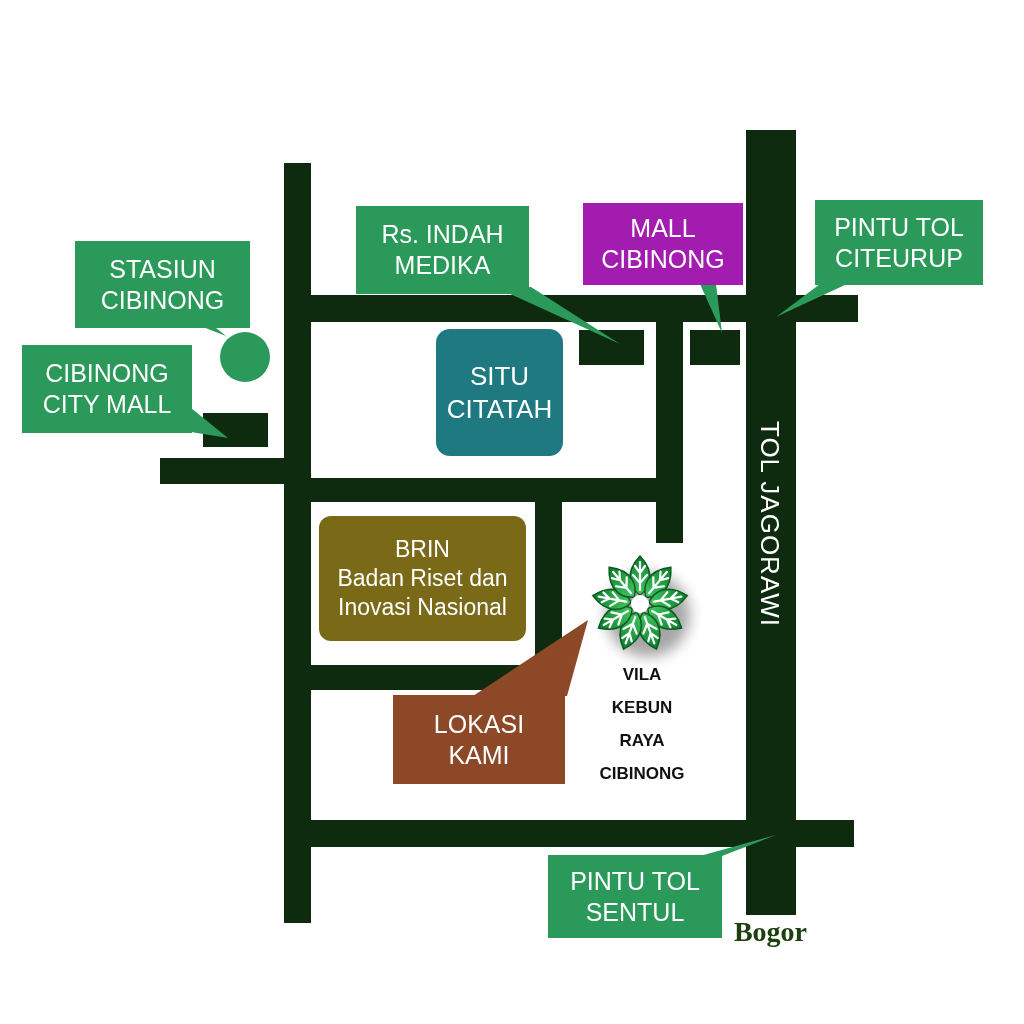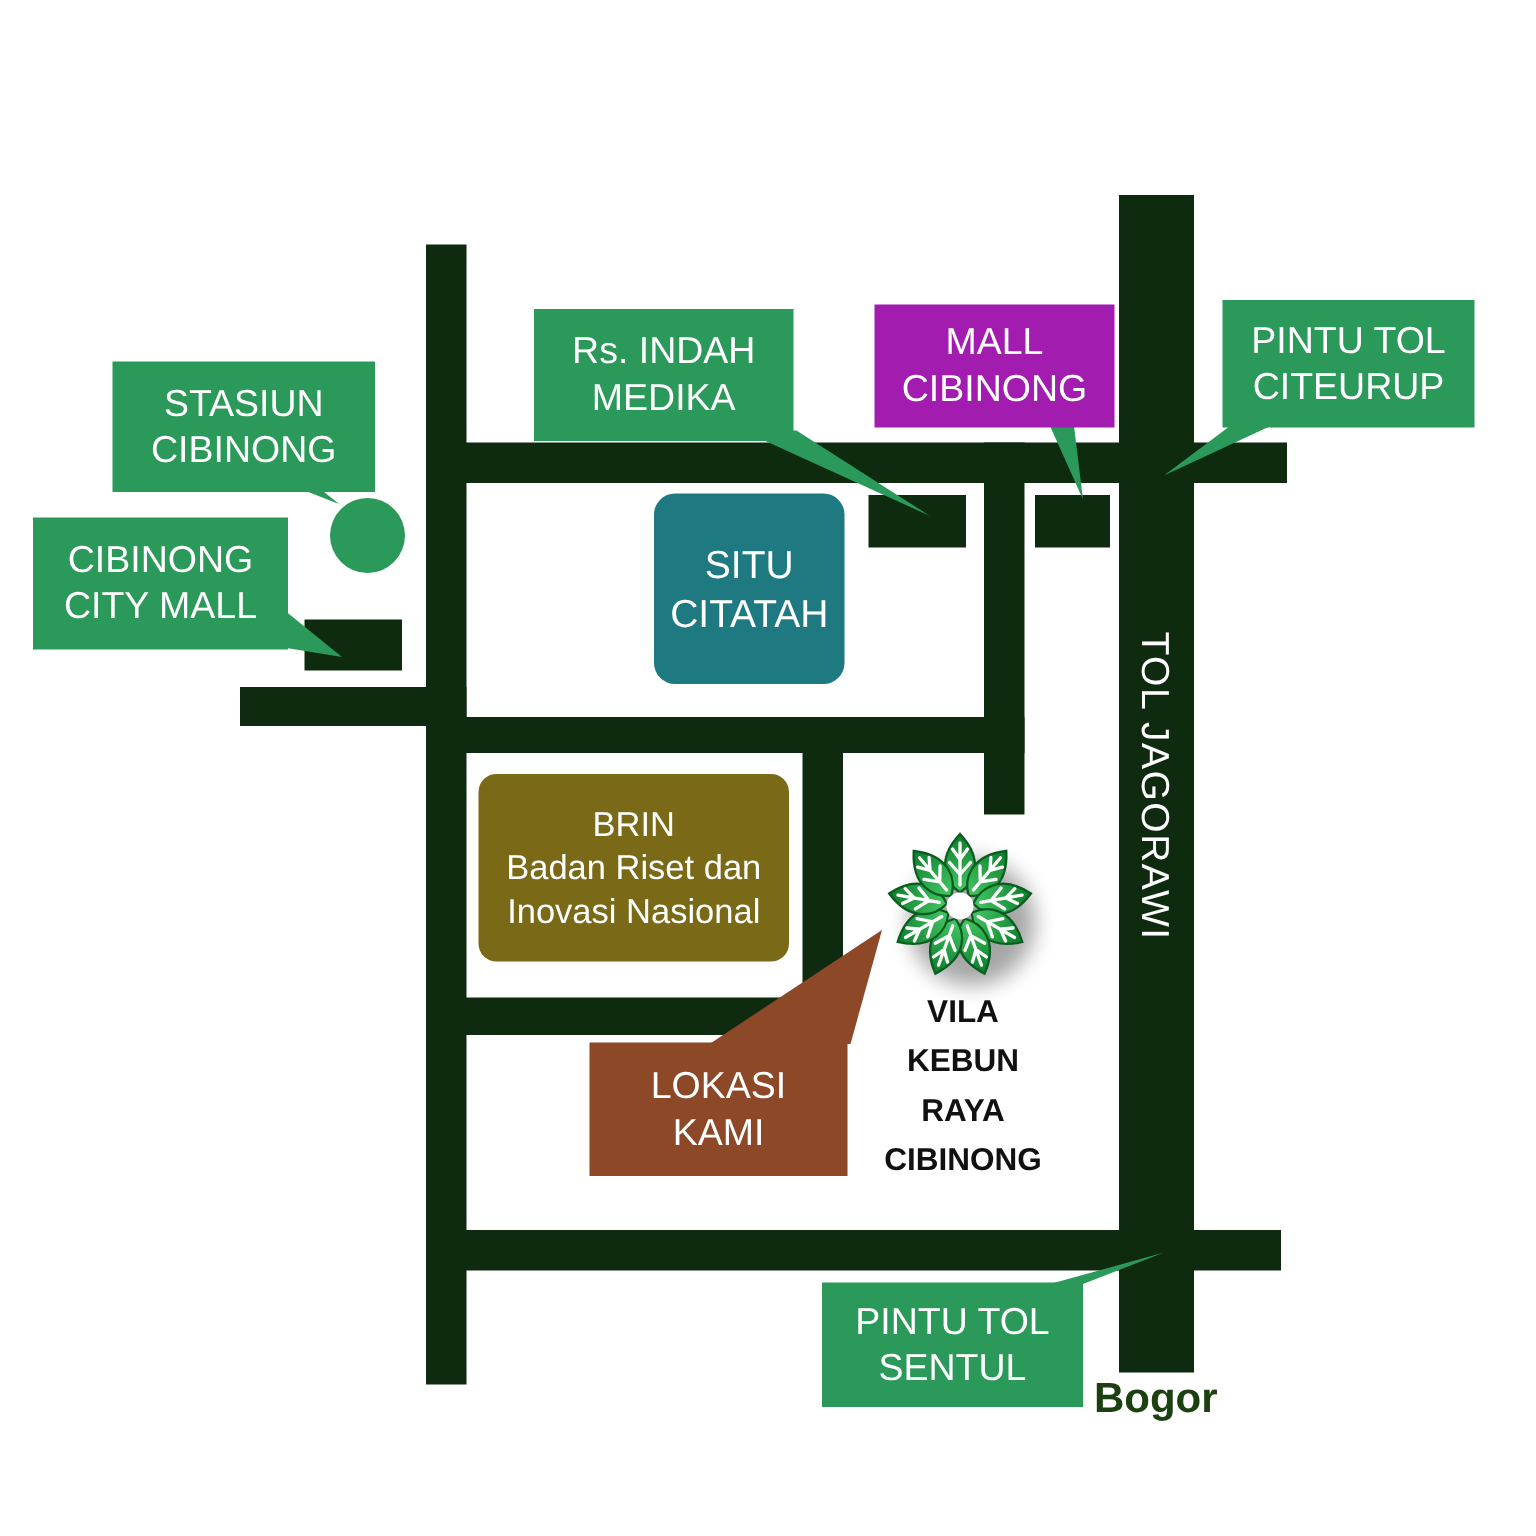--- a/index.html
+++ b/index.html
@@ -30,25 +30,25 @@
   #box-situ      { left:436px; top:329px; width:127px; height:127px; font-size:26px; line-height:33px; }
   #box-brin      { left:319px; top:516px; width:207px; height:125px; font-size:23px; line-height:29px; }
   #box-lokasi    { left:393px; top:695px; width:172px; height:89px; }
   
   #title {
     left:555px; top:26px; width:430px; text-align:center;
     font-weight:bold; font-size:27px; line-height:34px;
   }
   #vila-label {
     left:567px; top:658px; width:150px; text-align:center;
-    font-weight:bold; font-size:21px; line-height:33px;
+    font-weight:bold; font-size:17px; line-height:33px;
   }
   #bogor-label {
     left:713px; top:916px; width:115px; text-align:center;
-    font-weight:bold; font-size:28px;
+    font-weight:bold; font-size:28px;font-family:Liberation Serif, serif;
   }
   #tol-label {
     left:665px; top:508px; width:210px; height:32px;
     display:flex; align-items:center; justify-content:center;
     transform:rotate(90deg); transform-origin:center;
     color:#ffffff; font-size:26px; letter-spacing:1px; white-space:nowrap;
   }
 </style>
 </head>
 <body>

